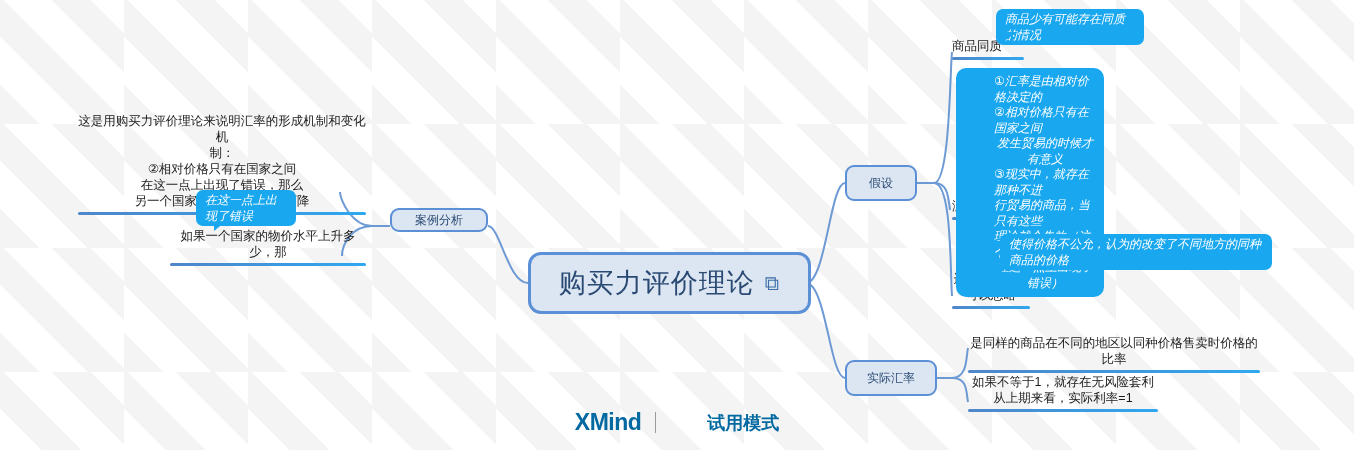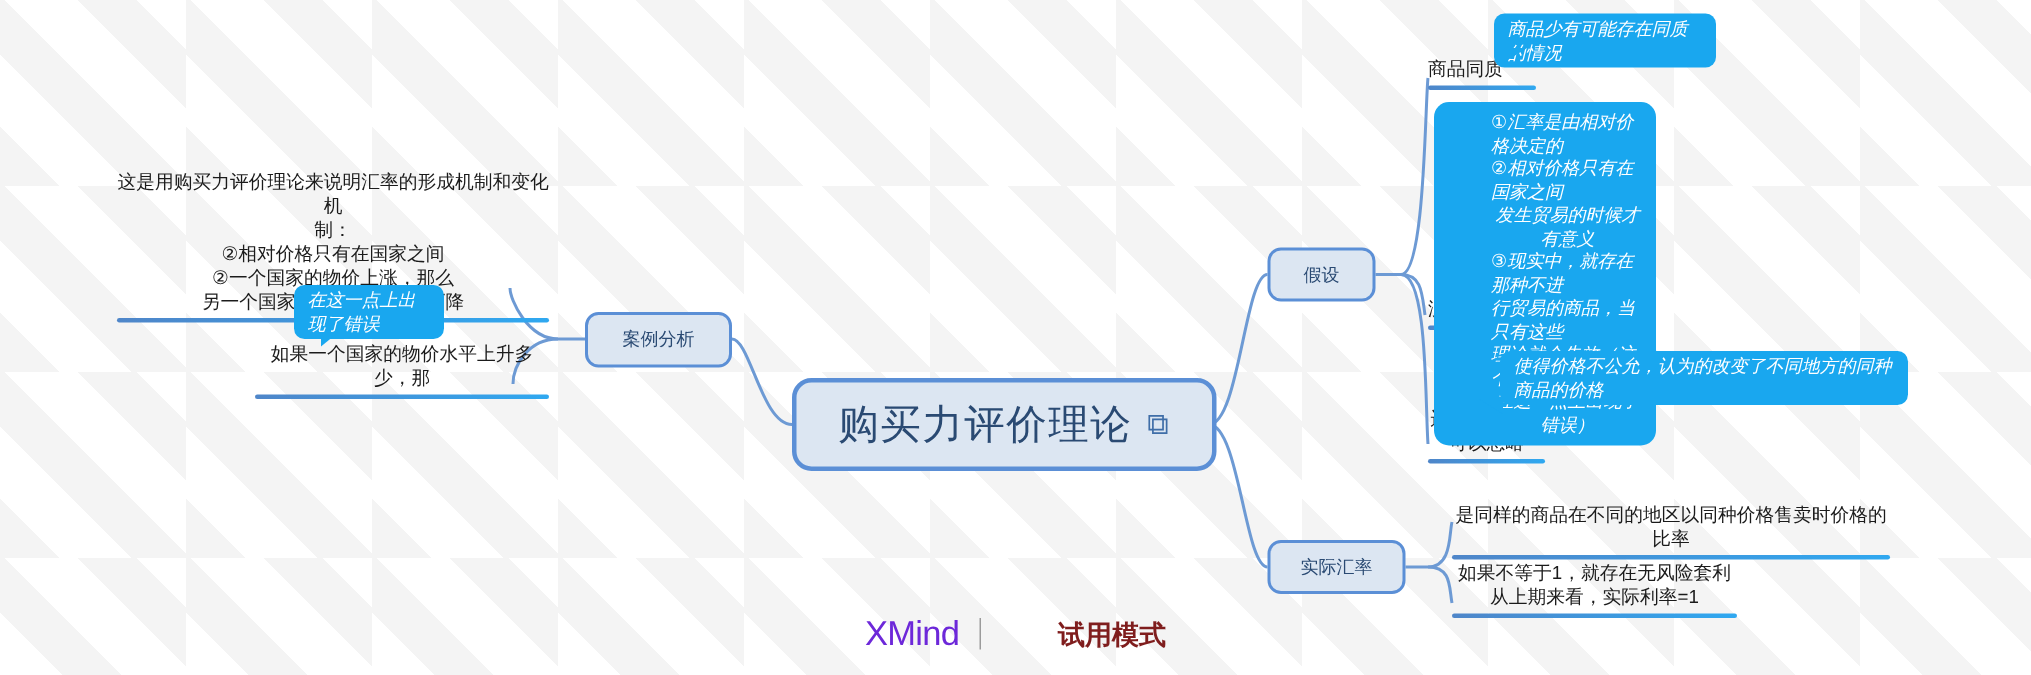--- a/index.html
+++ b/index.html
@@ -34,21 +34,21 @@
   }
   #root{
     left:528px;top:252px;width:283px;height:62px;
     border-radius:13px;border-width:3px;
     font-size:27px;letter-spacing:1px;
   }
   #root .root-label{display:inline-block;}
   #root .paste-icon{display:inline-block;margin-left:10px;font-size:20px;color:#3f6ea8;}
 
   .branchnode{font-size:12px;}
-  #n-case{left:390px;top:208px;width:98px;height:37px;}
+  #n-case{left:390px;top:208px;width:98px;height:24px;}
   #n-assume{left:845px;top:165px;width:72px;height:36px;}
   #n-real{left:845px;top:360px;width:92px;height:36px;}
 
   
   .leaf{position:absolute;z-index:3;font-size:12.5px;line-height:16px;color:#1b1b1b;}
   .leaf .bar{
     height:3px;margin-top:3px;border-radius:2px;
     background:linear-gradient(90deg,#4f86c9,#2fa8f0);
   }
   .leaf.center{text-align:center;}
@@ -67,28 +67,28 @@
     text-align:left;border-radius:10px;padding:6px 8px;
     font-size:12px;line-height:15.5px;
   }
   .tail{position:absolute;width:0;height:0;z-index:4;}
 
   #footer{
     position:absolute;left:0;right:0;bottom:14px;z-index:5;
     text-align:center;
   }
   #footer .xm{
-    font-size:23px;font-weight:normal;letter-spacing:-0.5px;color:#6d28d9;
+    font-size:23px;font-weight:bold;letter-spacing:-0.5px;color:#0369a1;
     vertical-align:middle;
   }
   #footer .divider{
     display:inline-block;width:1px;height:21px;background:#9b9b9b;
     margin:0 9px;vertical-align:middle;
   }
-  #footer .mode{font-size:18px;font-weight:bold;color:#7f1d1d;vertical-align:middle;margin-left:38px;}
+  #footer .mode{font-size:18px;font-weight:bold;color:#0369a1;vertical-align:middle;margin-left:38px;}
 </style>
 </head>
 <body>
 
 <div id="watermark"></div>
 
 <svg id="edges" viewBox="0 0 1354 450">
 
   <path d="M528,283 C508,283 500,226 488,226" stroke="#6d9ad4" stroke-width="2" fill="none"></path>
 
@@ -124,21 +124,21 @@
   <span>假设</span>
 </div>
 <div class="node boxnode branchnode" id="n-real">
   <span>实际汇率</span>
 </div>
 
 <div class="leaf center" style="left:78px;top:113px;width:288px;">
   <div>这是用购买力评价理论来说明汇率的形成机制和变化机</div>
   <div>制：</div>
   <div>②相对价格只有在国家之间</div>
-  <div>②一个国家的物价上涨，那么</div>
+  <div>在这一点上出现了错误，那么</div>
   <div>另一个国家的物价就一定会下降</div>
   <div class="bar"></div>
 </div>
 
 <div class="leaf center" style="left:170px;top:228px;width:196px;">
   <div>如果一个国家的物价水平上升多少，那</div>
   <div class="bar"></div>
 </div>
 
 <div class="callout" style="left:196px;top:190px;width:100px;">

